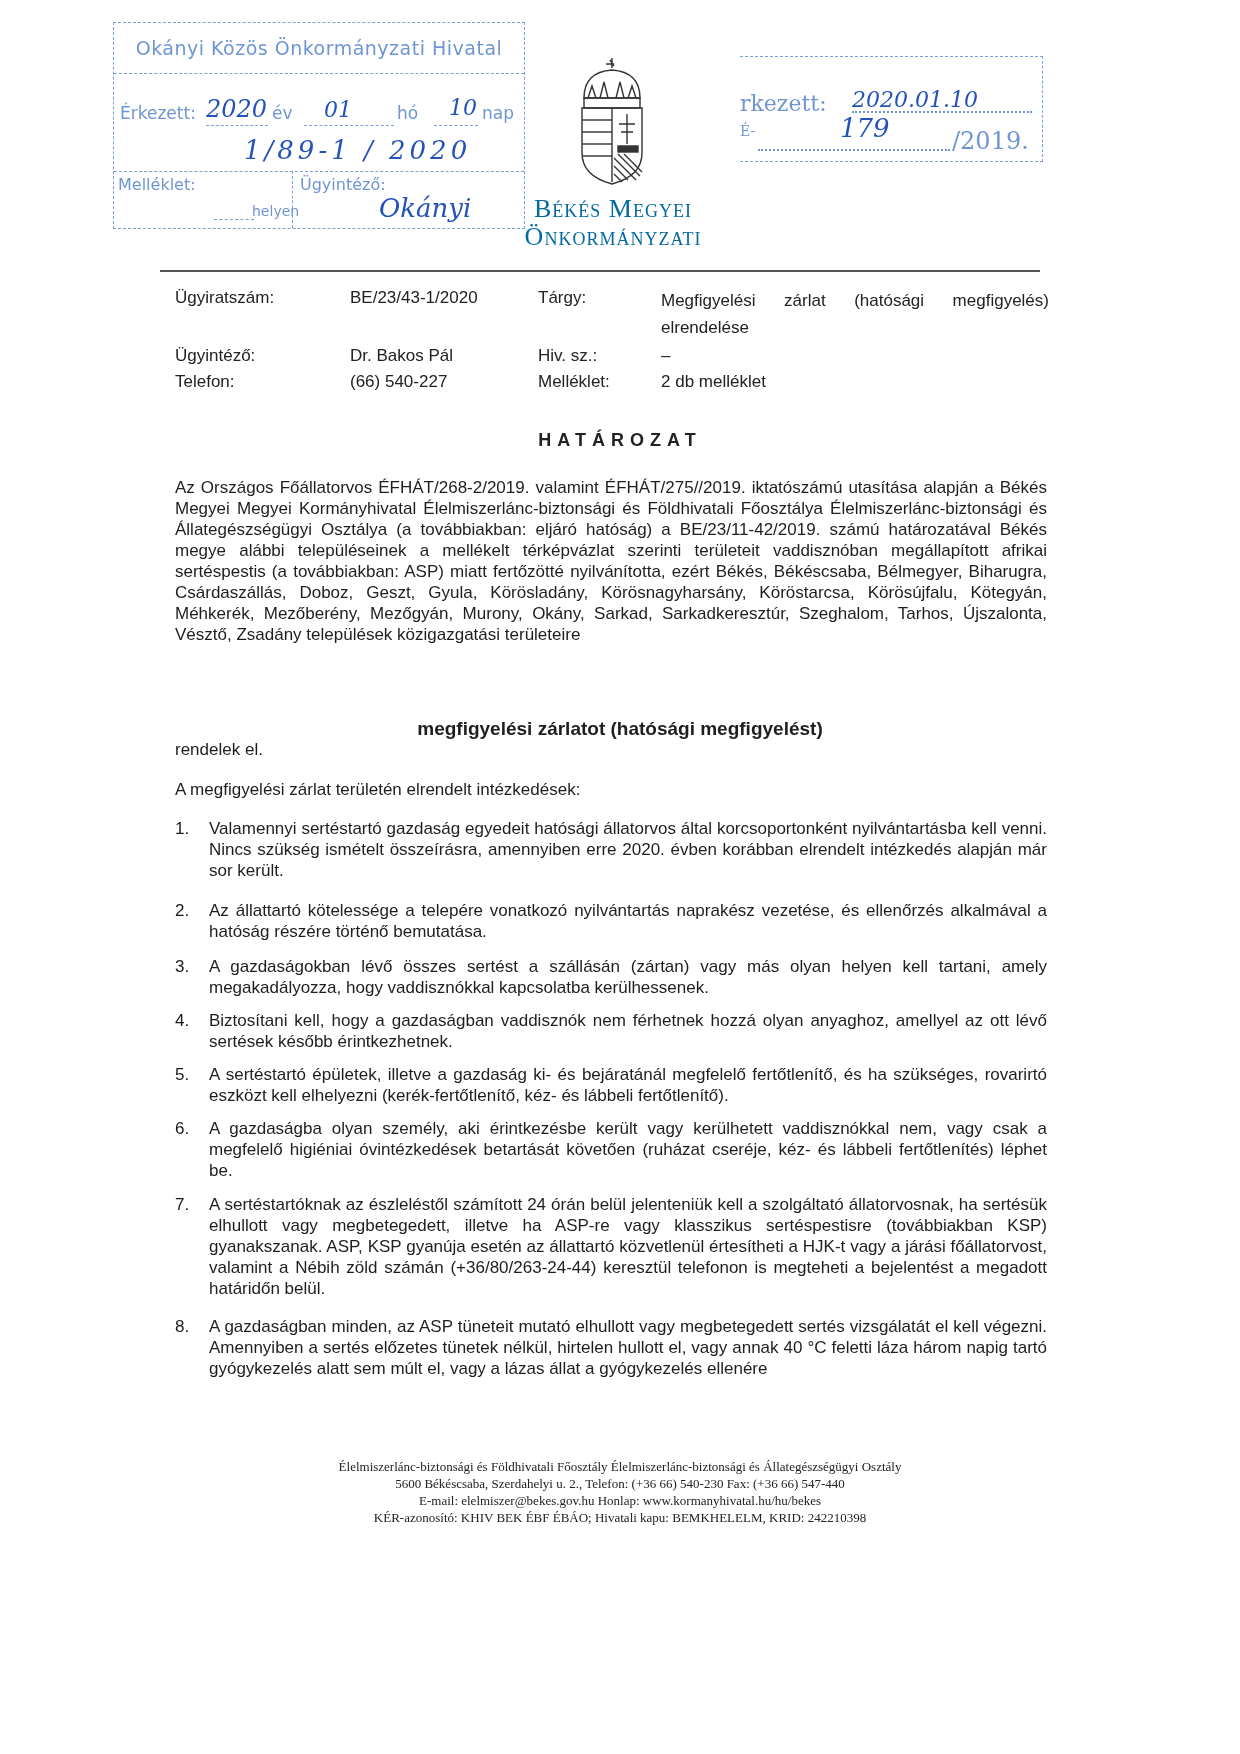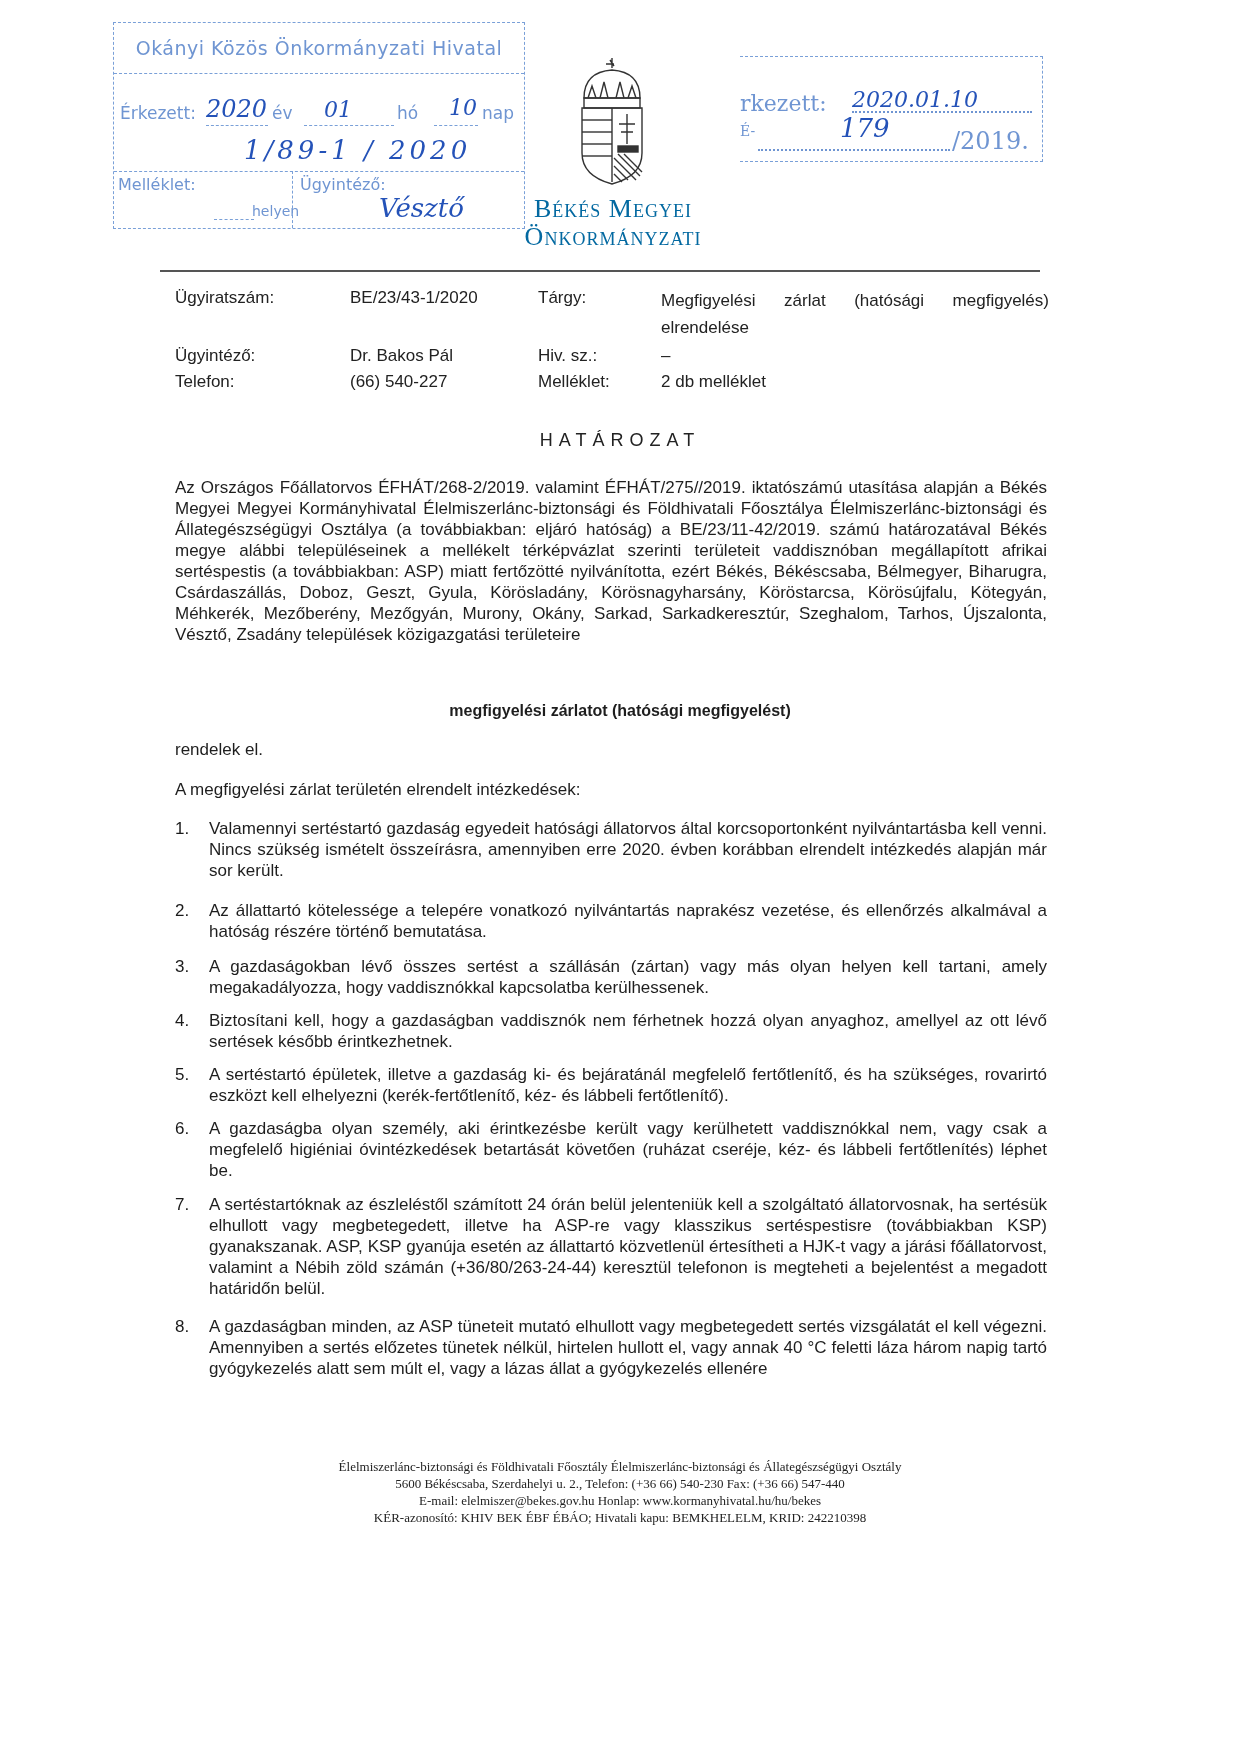--- a/index.html
+++ b/index.html
@@ -42,25 +42,25 @@
   .stamp-right .dots2 { position: absolute; left: 18px; top: 92px; width: 192px; border-bottom: 2px dotted #6f95d2; }
   .stamp-right .h-num { position: absolute; left: 100px; top: 56px; font-size: 26px; }
   .stamp-right .r2suf { position: absolute; left: 212px; top: 70px; font-size: 24px; }
 
   .rule { left: 160px; top: 270px; width: 880px; border-top: 2px solid #555; }
 
   
   .meta { left: 175px; top: 288px; width: 880px; font-size: 17px; color: #222; }
   .meta .cell { position: absolute; white-space: nowrap; }
 
-  .title { left: 0; width: 1240px; top: 430px; text-align: center; font-size: 18px; font-weight: normal; letter-spacing: 6px; color: #222; }
+  .title { left: 0; width: 1240px; top: 430px; text-align: center; font-size: 18px; font-weight: bold; letter-spacing: 6px; color: #222; }
 
   .body-text { font-size: 17px; line-height: 21px; text-align: justify; color: #1e1e1e; }
   .intro { left: 175px; top: 477px; width: 872px; }
-  .decision { left: 0; width: 1240px; top: 702px; text-align: center; font-weight: bold; font-size: 16px; color: #1e1e1e; }
+  .decision { left: 0; width: 1240px; top: 718px; text-align: center; font-weight: bold; font-size: 19px; color: #1e1e1e; }
   .rendelek { left: 175px; top: 740px; font-size: 17px; color: #1e1e1e; }
   .measures-intro { left: 175px; top: 780px; font-size: 17px; color: #1e1e1e; }
 
   .list { left: 175px; width: 872px; }
   .item { position: absolute; left: 0; width: 872px; }
   .item .num { position: absolute; left: 0; top: 0; width: 26px; font-size: 17px; line-height: 21px; }
   .item .txt { position: absolute; left: 34px; width: 838px; }
 
   .footer { left: 0; width: 1240px; top: 1458px; text-align: center; font-family: "Liberation Serif", serif; font-size: 13px; line-height: 17px; color: #222; }
 </style>
@@ -79,21 +79,21 @@
   <div class="ul" style="left:320px;top:102px;width:44px;"></div>
   <span class="hand h-day">10</span>
   <span class="l-nap">nap</span>
   <span class="hand h-reg">1/89-1 / 2020</span>
   <div class="mid"></div>
   <div class="vsep"></div>
   <span class="l-mell">Melléklet:</span>
   <div class="ul" style="left:100px;top:196px;width:40px;"></div>
   <span class="l-darab">helyen</span>
   <span class="l-ugy">Ügyintéző:</span>
-  <span class="hand h-ugy">Vésztő</span>
+  <span class="hand h-ugy">Okányi</span>
 </div>
 
 <div class="abs coa">
   <svg width="80" height="130" viewBox="0 0 80 130">
     <g fill="none" stroke="#333" stroke-width="1.4">
       <path d="M38 2 l4 6 M34 6 l8 0 M40 0 v10"></path>
       <path d="M12 40 Q12 14 40 12 Q68 14 68 40 Z"></path>
       <path d="M16 40 l4 -12 l4 12 M28 40 l4 -16 l4 16 M44 40 l4 -16 l4 16 M56 40 l4 -12 l4 12"></path>
       <rect x="12" y="40" width="56" height="10"></rect>
       <path d="M10 50 H70 V95 Q70 118 40 126 Q10 118 10 95 Z"></path>

